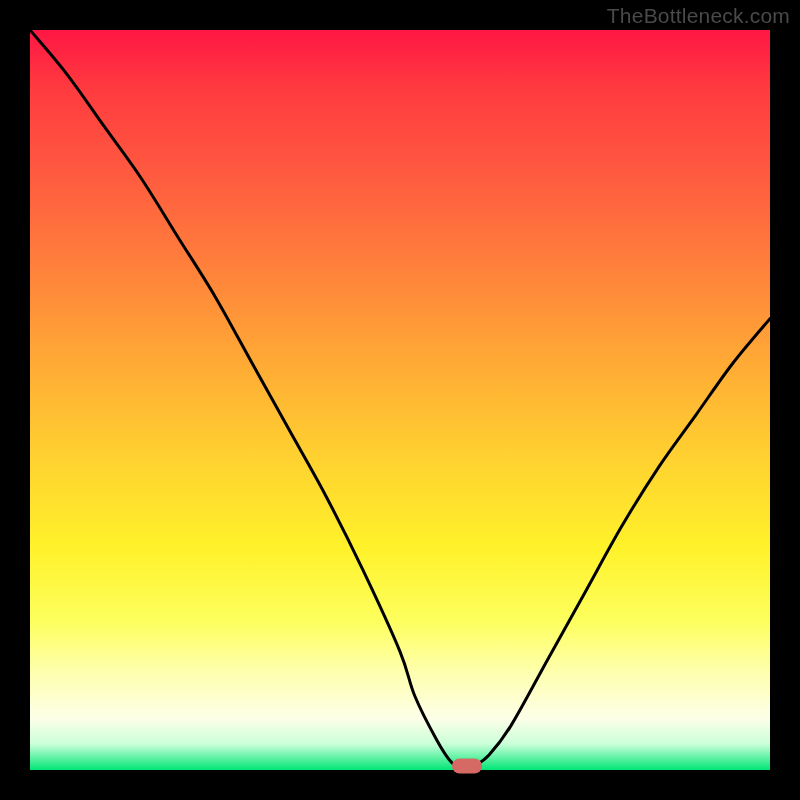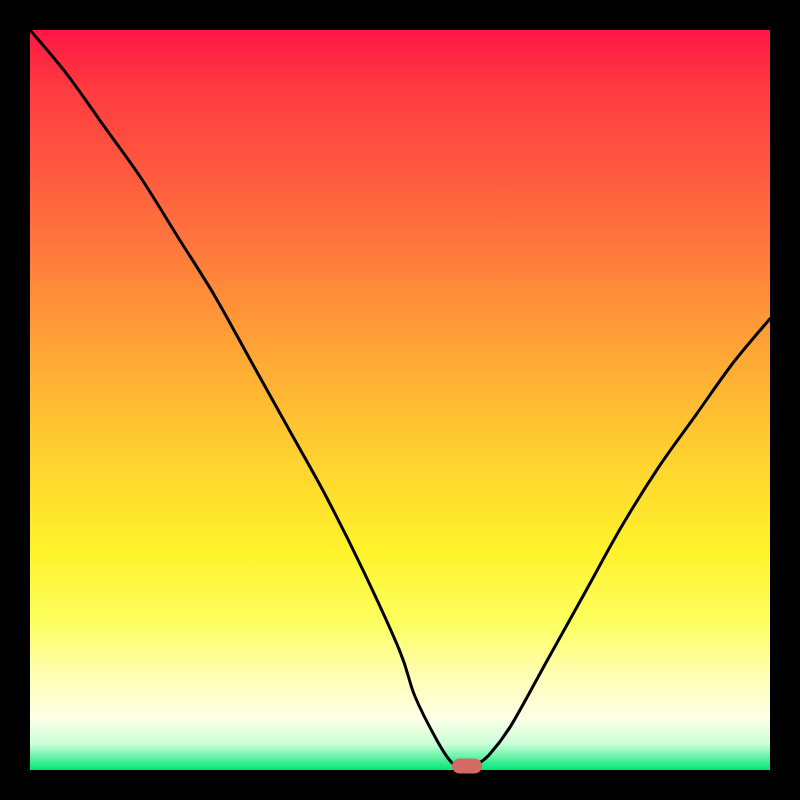--- a/index.html
+++ b/index.html
@@ -69,20 +69,21 @@
     height: 15px;
     border-radius: 8px;
     background: #d46a63;
     transform: translate(-50%, -50%);
   }
 </style>
 </head>
 <body>
 
 <div class="frame">
+  <div class="watermark">TheBottleneck.com</div>
 
   <div class="plot-wrap">
     <div class="gradient"></div>
     <svg class="lines" width="740" height="740" viewBox="0 0 740 740" preserveAspectRatio="none">
       <path id="curve-path" d="M 0,0 C 6.166666666666667,7.4000000000000155 24.666666666666664,28.36666666666675 37,44.40000000000009 C 49.333333333333336,60.43333333333344 61.666666666666664,78.9333333333334 74,96.20000000000005 C 86.33333333333333,113.4666666666667 98.66666666666667,129.5 111,148 C 123.33333333333333,166.5 135.66666666666666,187.46666666666673 148,207.20000000000005 C 160.33333333333334,226.93333333333337 172.66666666666666,245.43333333333334 185,266.4 C 197.33333333333334,287.3666666666666 209.66666666666666,310.79999999999995 222,332.99999999999994 C 234.33333333333334,355.19999999999993 246.66666666666666,377.4 259,399.59999999999997 C 271.3333333333333,421.79999999999995 283.6666666666667,442.76666666666665 296,466.2 C 308.3333333333333,489.6333333333333 320.6666666666667,514.3000000000001 333,540.2 C 345.3333333333333,566.1 361.3666666666667,600.6333333333333 370,621.6 C 378.6333333333333,642.5666666666667 378.6333333333333,651.2 384.8,666 C 390.9666666666667,680.8 400.83333333333337,699.3 407.00000000000006,710.4 C 413.16666666666674,721.5 416.8666666666666,727.6666666666667 421.79999999999995,732.6 C 426.7333333333333,737.5333333333333 432.9,739.3833333333333 436.59999999999997,740 C 440.29999999999995,740.6166666666667 440.3,738.7666666666667 444,736.3 C 447.7,733.8333333333333 452.6333333333333,731.9833333333333 458.8,725.2 C 464.9666666666667,718.4166666666667 471.1333333333333,711.6333333333333 481,695.6 C 490.8666666666667,679.5666666666667 505.6666666666667,651.2 518,629 C 530.3333333333334,606.8 542.6666666666666,584.6 555,562.4 C 567.3333333333334,540.1999999999999 579.6666666666666,516.7666666666667 592,495.79999999999995 C 604.3333333333334,474.8333333333333 616.6666666666666,455.1 629,436.6 C 641.3333333333334,418.1 653.6666666666666,402.0666666666667 666,384.8 C 678.3333333333334,367.5333333333333 690.6666666666666,349.0333333333333 703,332.99999999999994 C 715.3333333333334,316.9666666666666 733.8333333333334,296 740,288.6" fill="none" stroke="#000" stroke-width="3" stroke-linejoin="round" stroke-linecap="round"></path>
     </svg>
     <div class="marker" id="marker" style="left: 436.6px; top: 736px;"></div>
   </div>
 </div>
 

